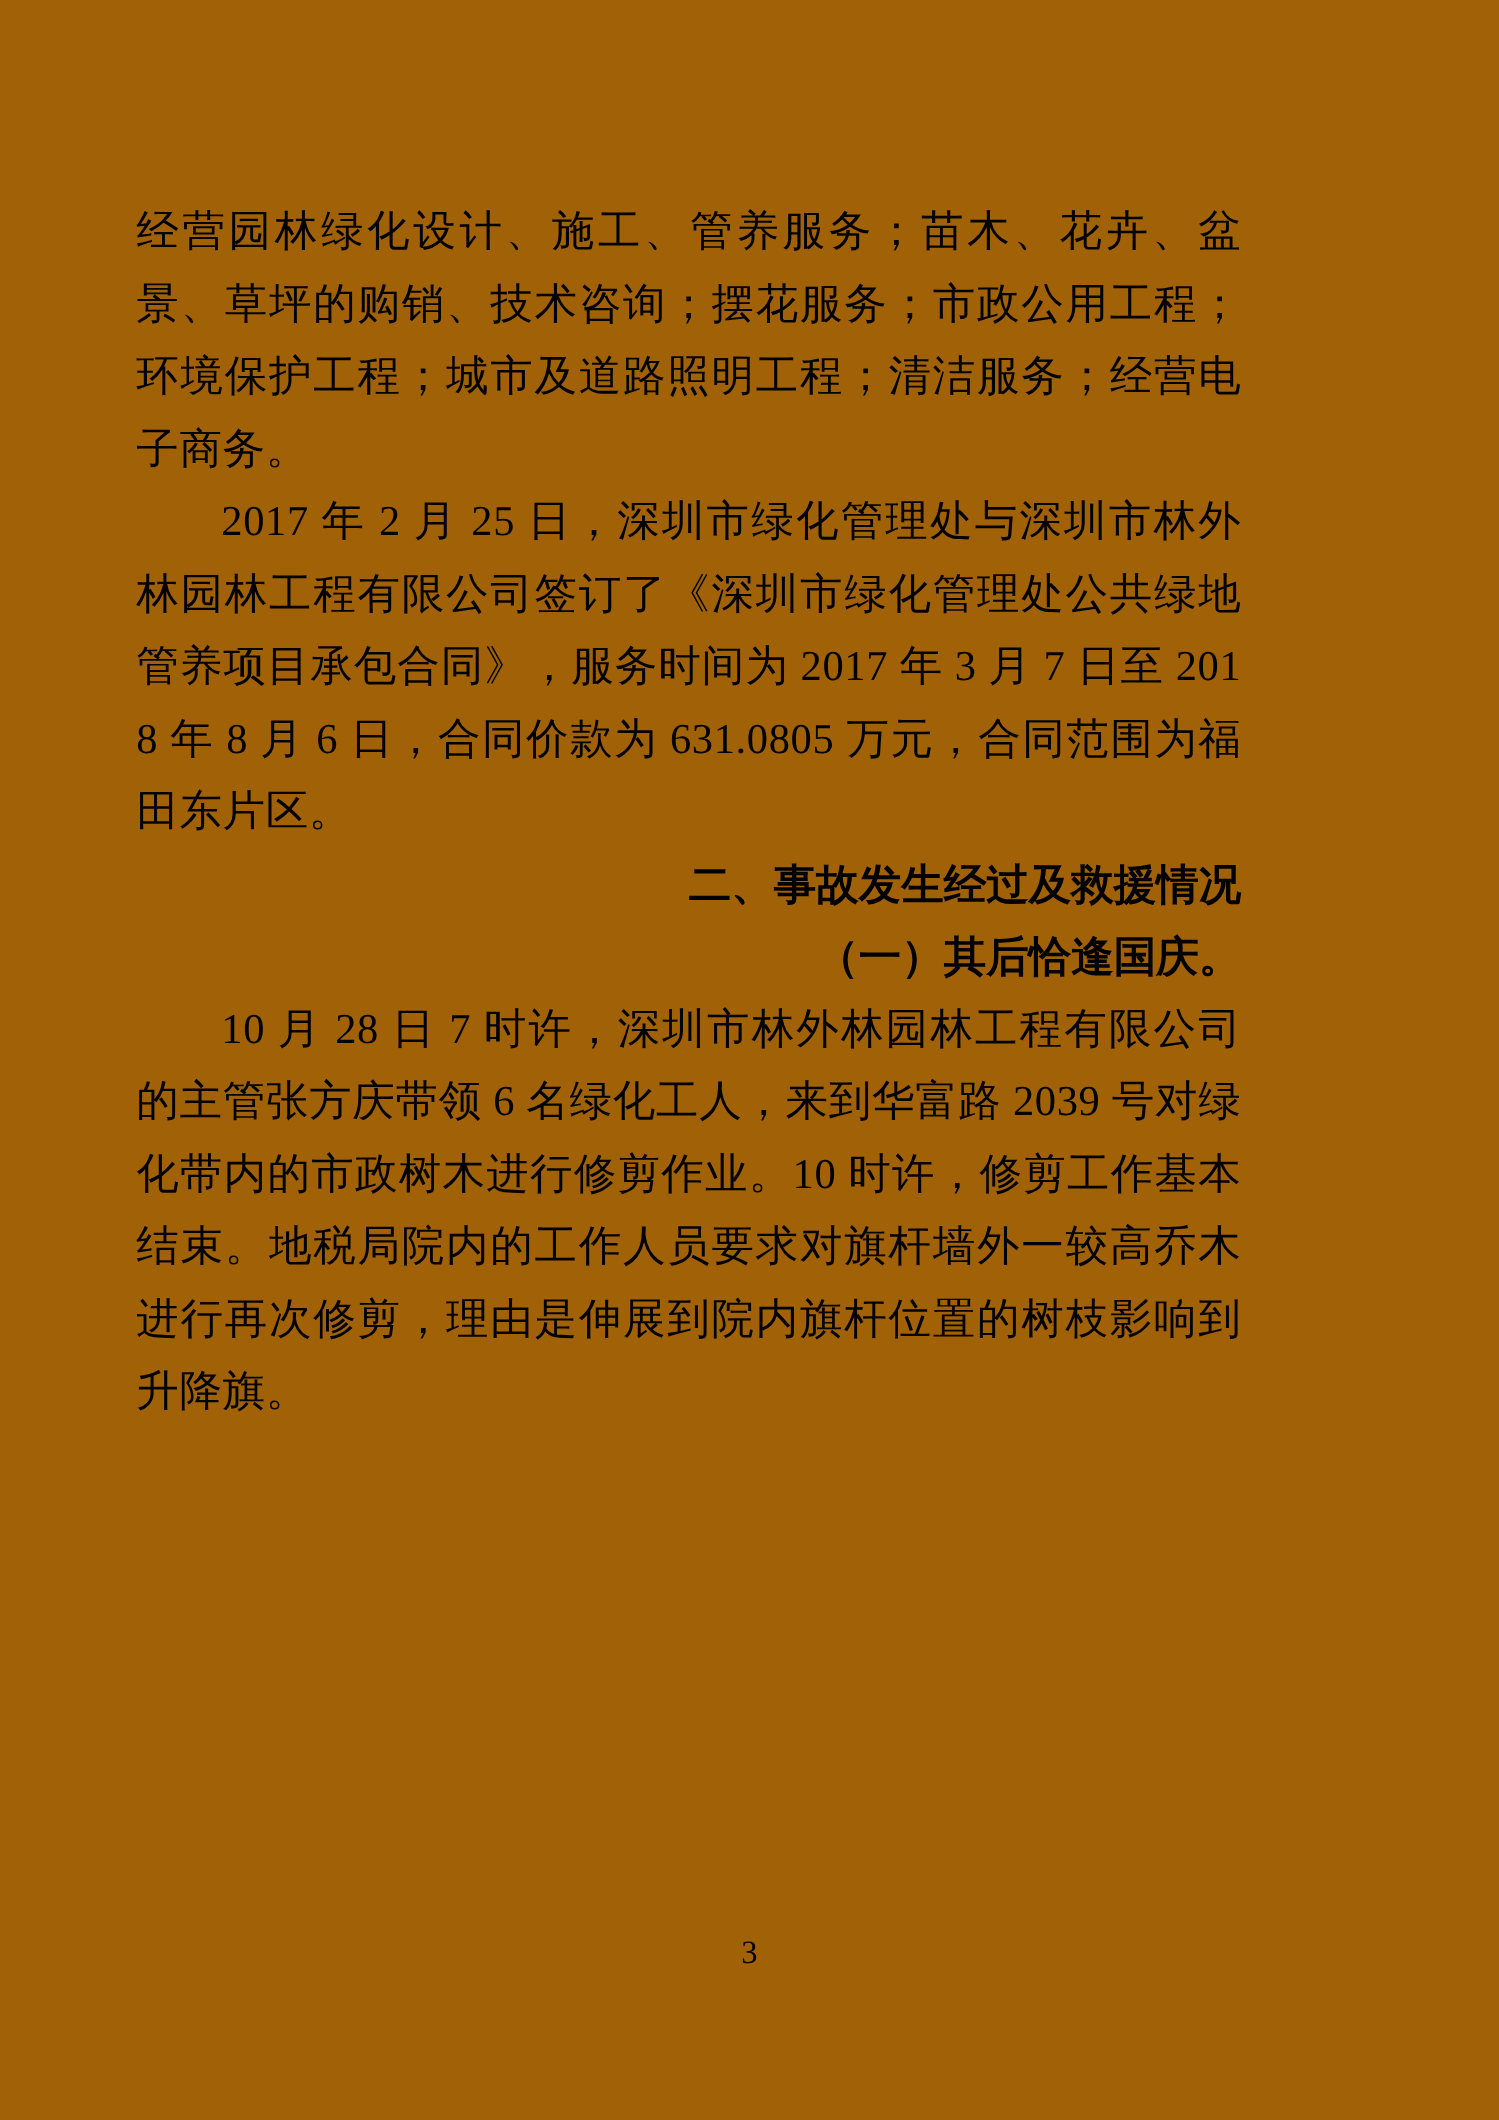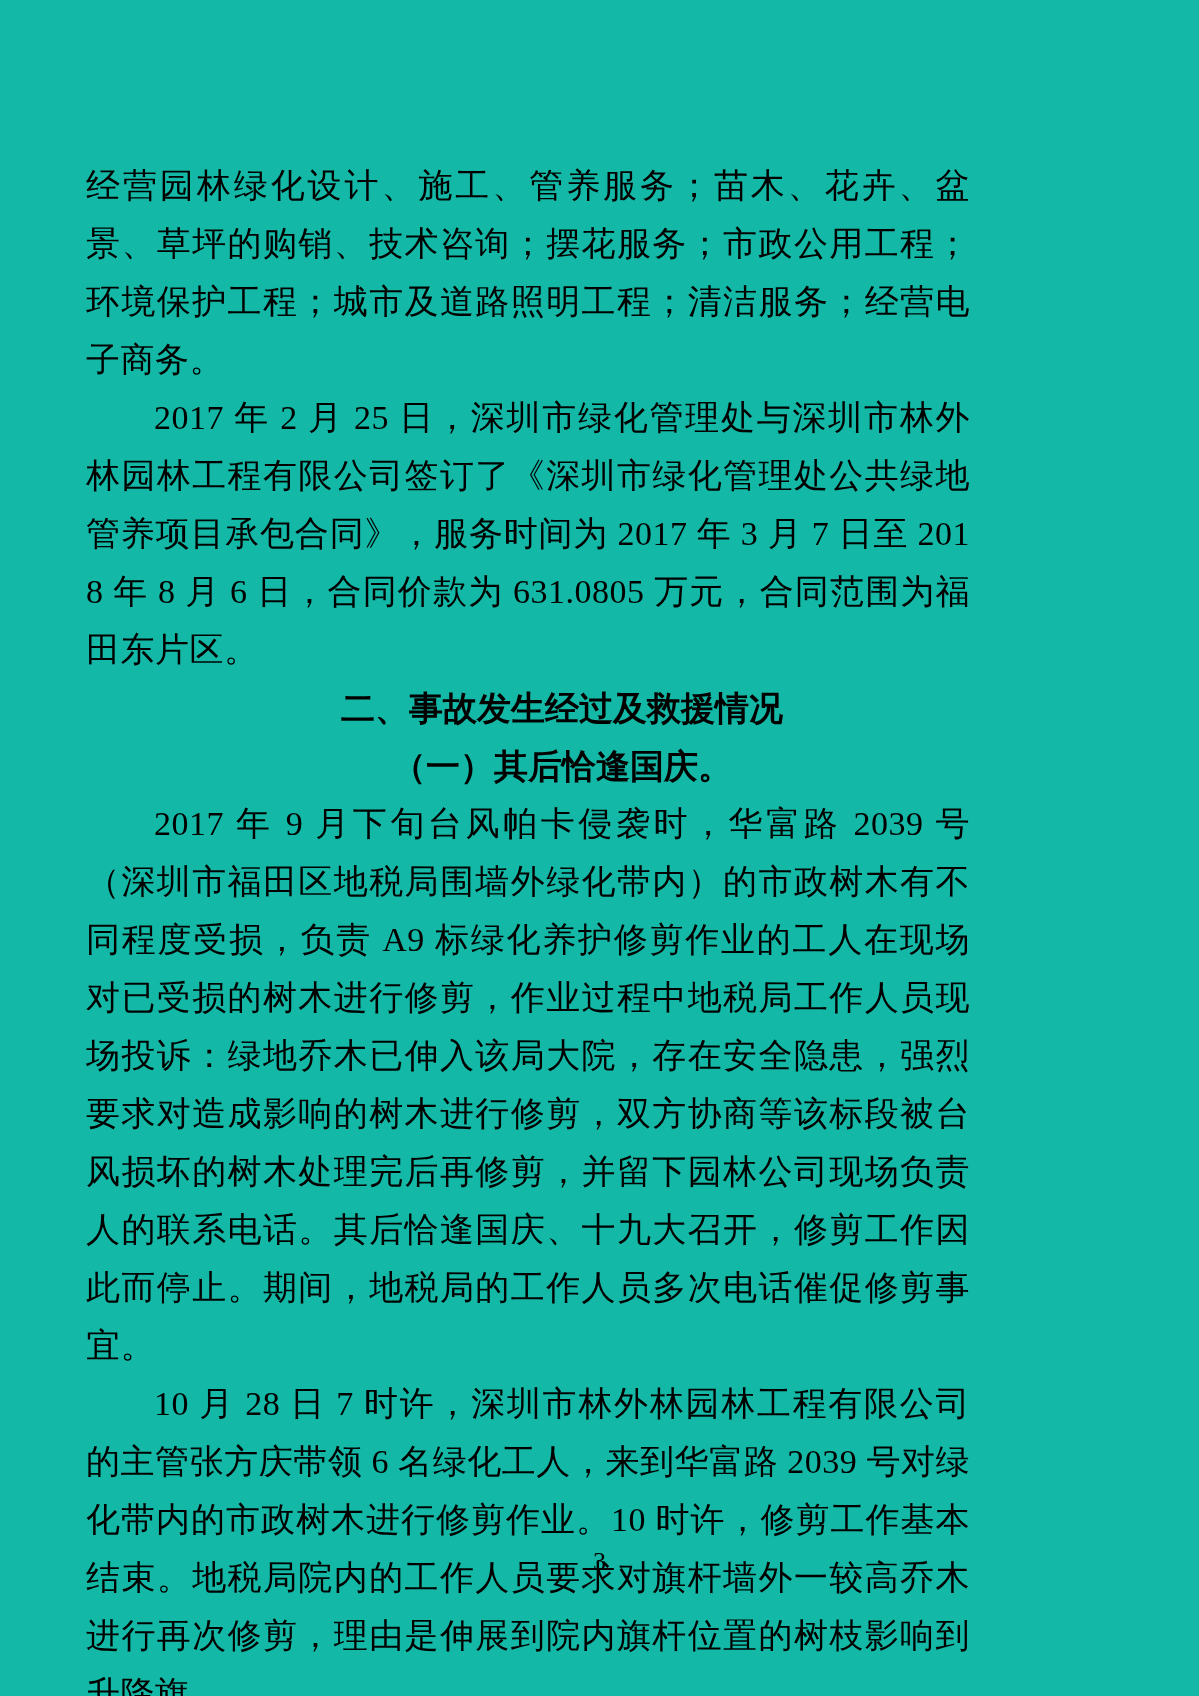--- a/index.html
+++ b/index.html
@@ -5,24 +5,24 @@
   html, body {
     margin: 0;
     padding: 0;
     background: #e8e8e8;
   }
   .page {
     position: relative;
     width: 1199px;
     height: 1696px;
     margin: 0 auto;
-    background: #14b8a6;
+    background: #a16207;
     color: #000000;
     box-sizing: border-box;
-    padding: 157px 132px 0 86px;
+    padding: 157px 132px 0 109px;
     overflow: hidden;
   }
   .content {
     width: 884px;
   }
   p {
     margin: 0;
     padding: 0;
   }
   .body-para {
@@ -36,21 +36,21 @@
   }
   .indent {
     text-indent: 68px;
   }
   .heading {
     font-family: "Liberation Sans", "DejaVu Sans", sans-serif;
     font-weight: bold;
     font-size: 34px;
     line-height: 58px;
     text-indent: 68px;
-    text-align: center;
+    text-align: right;
   }
   .page-number {
     position: absolute;
     top: 1546px;
     left: 0;
     width: 1199px;
     text-align: center;
     font-family: "Liberation Serif", "DejaVu Serif", serif;
     font-size: 26px;
     line-height: 32px;
@@ -59,17 +59,16 @@
 </style>
 </head>
 <body>
 
 <div class="page">
   <div class="content">
     <p class="body-para">经营园林绿化设计、施工、管养服务；苗木、花卉、盆景、草坪的购销、技术咨询；摆花服务；市政公用工程；环境保护工程；城市及道路照明工程；清洁服务；经营电子商务。</p>
     <p class="body-para indent">2017 年 2 月 25 日，深圳市绿化管理处与深圳市林外林园林工程有限公司签订了《深圳市绿化管理处公共绿地管养项目承包合同》，服务时间为 2017 年 3 月 7 日至 2018 年 8 月 6 日，合同价款为 631.0805 万元，合同范围为福田东片区。</p>
     <p class="heading">二、事故发生经过及救援情况</p>
     <p class="heading">（一）其后恰逢国庆。</p>
-    <p class="body-para indent">2017 年 9 月下旬台风帕卡侵袭时，华富路 2039 号（深圳市福田区地税局围墙外绿化带内）的市政树木有不同程度受损，负责 A9 标绿化养护修剪作业的工人在现场对已受损的树木进行修剪，作业过程中地税局工作人员现场投诉：绿地乔木已伸入该局大院，存在安全隐患，强烈要求对造成影响的树木进行修剪，双方协商等该标段被台风损坏的树木处理完后再修剪，并留下园林公司现场负责人的联系电话。其后恰逢国庆、十九大召开，修剪工作因此而停止。期间，地税局的工作人员多次电话催促修剪事宜。</p>
     <p class="body-para indent">10 月 28 日 7 时许，深圳市林外林园林工程有限公司的主管张方庆带领 6 名绿化工人，来到华富路 2039 号对绿化带内的市政树木进行修剪作业。10 时许，修剪工作基本结束。地税局院内的工作人员要求对旗杆墙外一较高乔木进行再次修剪，理由是伸展到院内旗杆位置的树枝影响到升降旗。</p>
   </div>
   <div class="page-number">3</div>
 </div>
 
 </body></html>

